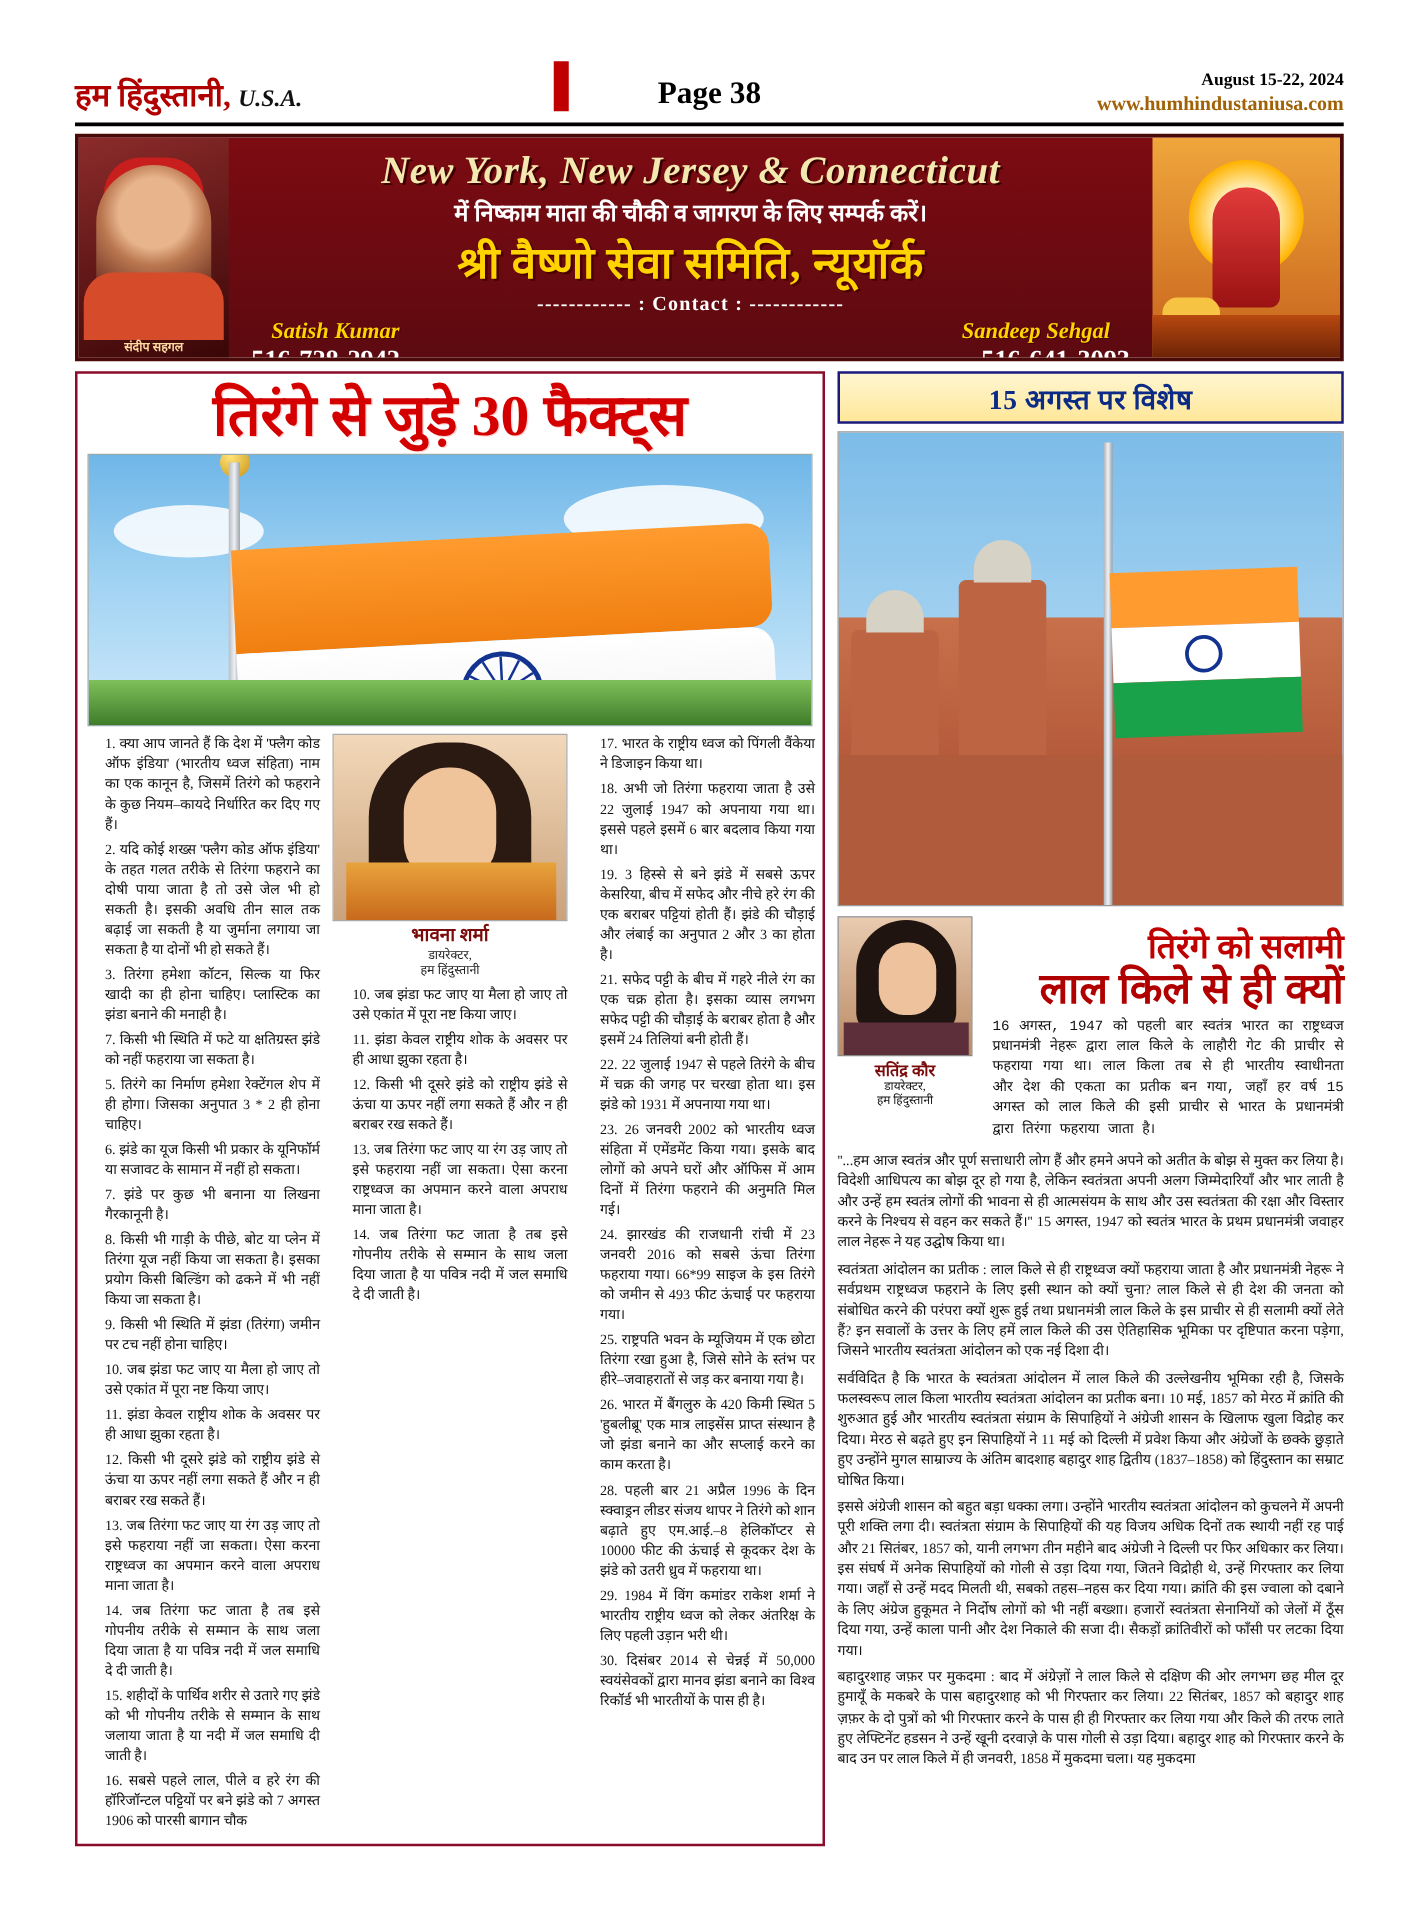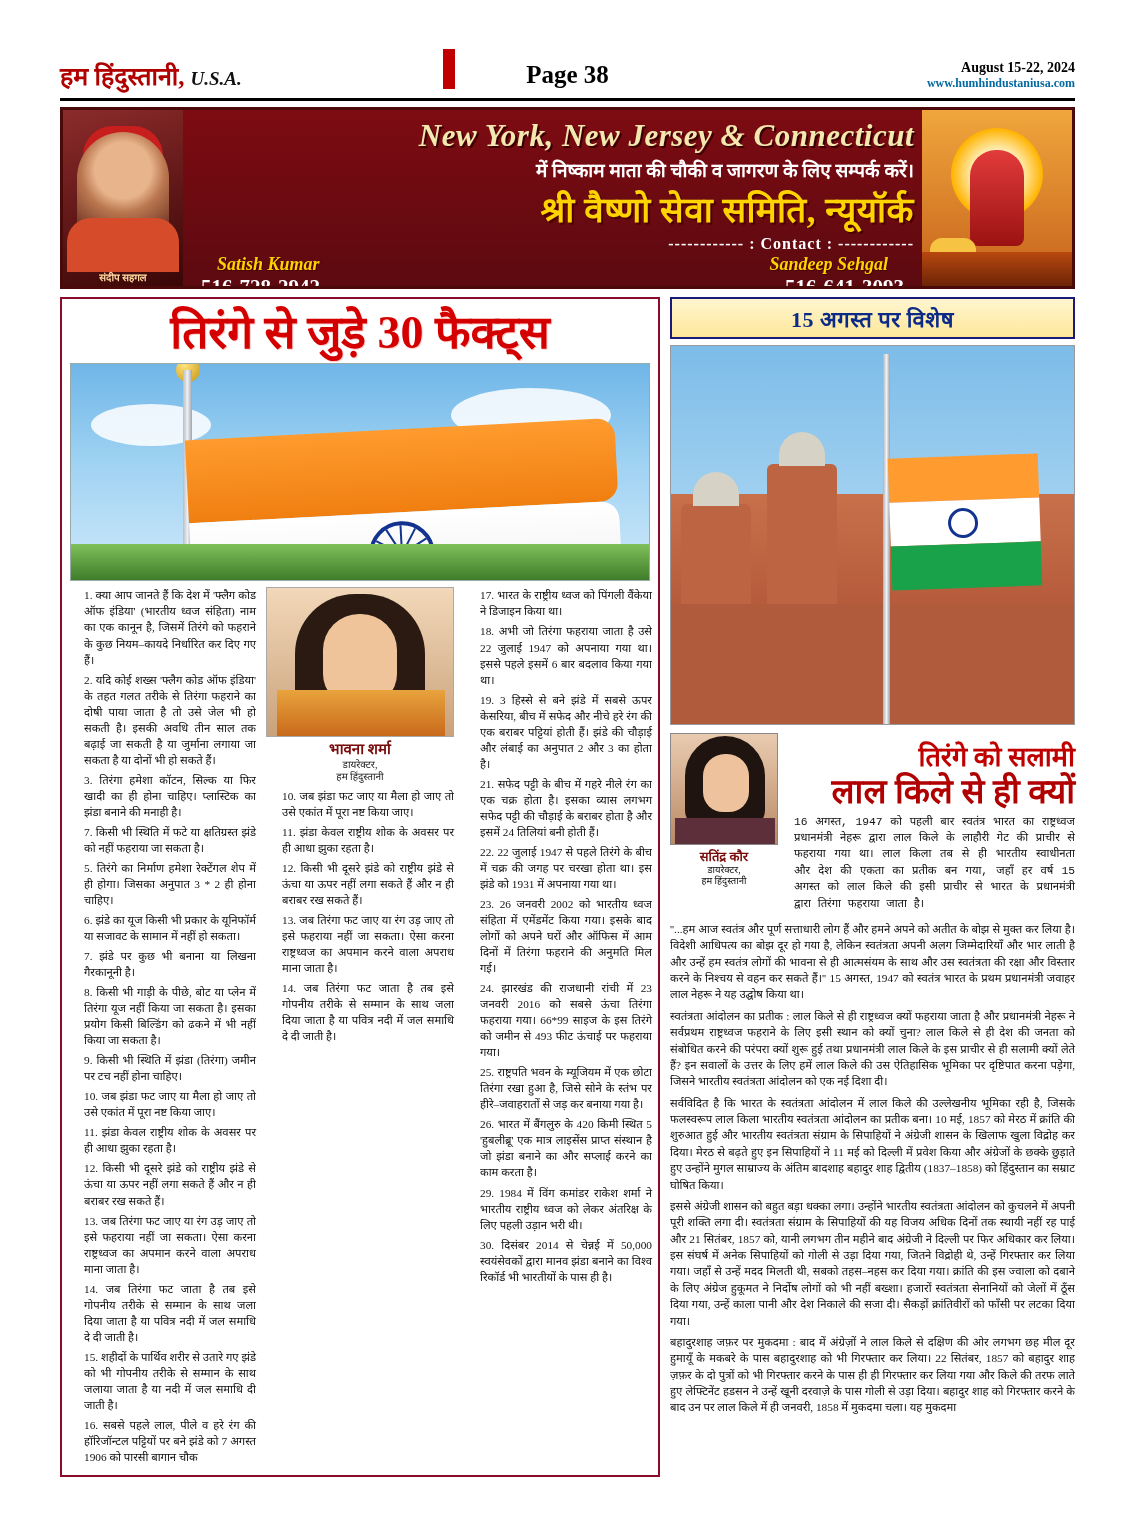--- a/index.html
+++ b/index.html
@@ -17,41 +17,41 @@
 
   
   .masthead { position: relative; height: 40px; display:flex; align-items:center; justify-content:space-between; }
   .mast-left { display:flex; align-items:baseline; gap:6px; }
   .mast-hindi { font-family:"Liberation Serif", serif; font-weight:bold; font-size:25px; color:#b00000; letter-spacing:0px; }
   .mast-usa { font-style:italic; font-weight:bold; font-size:19px; color:#111; }
   .mast-center { position:absolute; left:50%; transform:translateX(-50%); font-weight:bold; font-size:25px; color:#000; }
   .mast-center-band { position:absolute; left:calc(50% - 125px); top:-6px; width:12px; height:40px; background:#c00000; }
   .mast-right { text-align:right; line-height:1.25; }
   .mast-date { font-weight:bold; font-size:14px; color:#000; }
-  .mast-url { font-weight:bold; font-size:12px; color:#0369a1; }
+  .mast-url { font-weight:bold; font-size:16px; color:#a16207; }
 
   .rule { height:3px; background:#000; margin-top:3px; }
 
   
   .ad {
     margin-top:6px;
     height:182px;
     border:3px solid #4b0a0a;
     display:flex;
     background: linear-gradient(180deg,#7d0b12 0%, #5c0a10 100%);
     position:relative;
     overflow:hidden;
   }
   .ad-photo-left { width:120px; background:linear-gradient(160deg,#8c2b2b,#3a0606); position:relative; flex:none; }
   .ad-photo-left .face { position:absolute; left:14px; top:22px; width:92px; height:120px; background:radial-gradient(circle at 50% 32%, #e8b48c 0 30%, #b9764f 45%, #6b2f22 80%); border-radius:46px 46px 30px 30px; }
   .ad-photo-left .cap { position:absolute; left:20px; top:16px; width:80px; height:34px; background:#c81e1e; border-radius:40px 40px 6px 6px; }
   .ad-photo-left .suit { position:absolute; left:4px; bottom:14px; width:112px; height:54px; background:#d64c2a; border-radius:24px 24px 0 0; }
   .ad-photo-left .cap2 { position:absolute; left:0; bottom:0; width:120px; text-align:center; font-size:10px; color:#ffd9a0; font-weight:bold; padding-bottom:2px; }
 
-  .ad-body { flex:1; text-align:right; padding:6px 8px 4px; position:relative;border-radius:17px; }
+  .ad-body { flex:1; text-align:center; padding:6px 8px 4px; position:relative;border-radius:17px; }
   .ad-l1 { font-family:"Liberation Serif", serif; font-weight:bold; font-style:italic; font-size:31px; color:#f3e9b0; text-shadow:2px 2px 0 #3a0000; letter-spacing:0.5px; margin-top:2px; }
   .ad-l2 { font-size:19px; font-weight:bold; color:#ffffff; margin-top:3px; }
   .ad-l3 { font-size:35px; font-weight:bold; color:#ffd300; text-shadow:2px 2px 0 #4a0000; margin-top:2px; letter-spacing:0.5px; }
   .ad-contact { font-size:16px; font-weight:bold; color:#ffffff; margin-top:3px; letter-spacing:1px; }
   .ad-names { display:flex; justify-content:space-between; padding:0 26px; margin-top:1px; }
   .ad-name { font-size:18px; font-weight:bold; font-style:italic; color:#ffd300; text-shadow:1px 1px 0 #400; }
   .ad-phones { display:flex; justify-content:space-between; padding:0 10px; margin-top:0px; }
   .ad-phone { font-size:21px; font-weight:bold; color:#ffffff; }
   .ad-photo-right { width:150px; flex:none; background:linear-gradient(180deg,#f0a63c,#c6621c); position:relative; }
   .ad-photo-right .halo { position:absolute; left:50%; top:18px; transform:translateX(-50%); width:92px; height:92px; border-radius:50%; background:radial-gradient(circle,#ffe9a8 0 40%, #ffb300 70%, #e07c00 100%); }
@@ -244,20 +244,21 @@
         <div class="factcol">
           <p>17. भारत के राष्ट्रीय ध्वज को पिंगली वैंकेया ने डिजाइन किया था।</p>
           <p>18. अभी जो तिरंगा फहराया जाता है उसे 22 जुलाई 1947 को अपनाया गया था। इससे पहले इसमें 6 बार बदलाव किया गया था।</p>
           <p>19. 3 हिस्से से बने झंडे में सबसे ऊपर केसरिया, बीच में सफेद और नीचे हरे रंग की एक बराबर पट्टियां होती हैं। झंडे की चौड़ाई और लंबाई का अनुपात 2 और 3 का होता है।</p>
           <p>21. सफेद पट्टी के बीच में गहरे नीले रंग का एक चक्र होता है। इसका व्यास लगभग सफेद पट्टी की चौड़ाई के बराबर होता है और इसमें 24 तिलियां बनी होती हैं।</p>
           <p>22. 22 जुलाई 1947 से पहले तिरंगे के बीच में चक्र की जगह पर चरखा होता था। इस झंडे को 1931 में अपनाया गया था।</p>
           <p>23. 26 जनवरी 2002 को भारतीय ध्वज संहिता में एमेंडमेंट किया गया। इसके बाद लोगों को अपने घरों और ऑफिस में आम दिनों में तिरंगा फहराने की अनुमति मिल गई।</p>
           <p>24. झारखंड की राजधानी रांची में 23 जनवरी 2016 को सबसे ऊंचा तिरंगा फहराया गया। 66*99 साइज के इस तिरंगे को जमीन से 493 फीट ऊंचाई पर फहराया गया।</p>
           <p>25. राष्ट्रपति भवन के म्यूजियम में एक छोटा तिरंगा रखा हुआ है, जिसे सोने के स्तंभ पर हीरे–जवाहरातों से जड़ कर बनाया गया है।</p>
           <p>26. भारत में बैंगलुरु के 420 किमी स्थित 5 'हुबलीब्रू' एक मात्र लाइसेंस प्राप्त संस्थान है जो झंडा बनाने का और सप्लाई करने का काम करता है।</p>
+          <p>28. पहली बार 21 अप्रैल 1996 के दिन स्क्वाड्रन लीडर संजय थापर ने तिरंगे को शान बढ़ाते हुए एम.आई.–8 हेलिकॉप्टर से 10000 फीट की ऊंचाई से कूदकर देश के झंडे को उतरी ध्रुव में फहराया था।</p>
           <p>29. 1984 में विंग कमांडर राकेश शर्मा ने भारतीय राष्ट्रीय ध्वज को लेकर अंतरिक्ष के लिए पहली उड़ान भरी थी।</p>
           <p>30. दिसंबर 2014 से चेन्नई में 50,000 स्वयंसेवकों द्वारा मानव झंडा बनाने का विश्व रिकॉर्ड भी भारतीयों के पास ही है।</p>
         </div>
       </div>
     </div>
 
     <div class="col-right">
       <div class="rt-banner">15 अगस्त पर विशेष</div>
 
       <div class="rt-photo">

